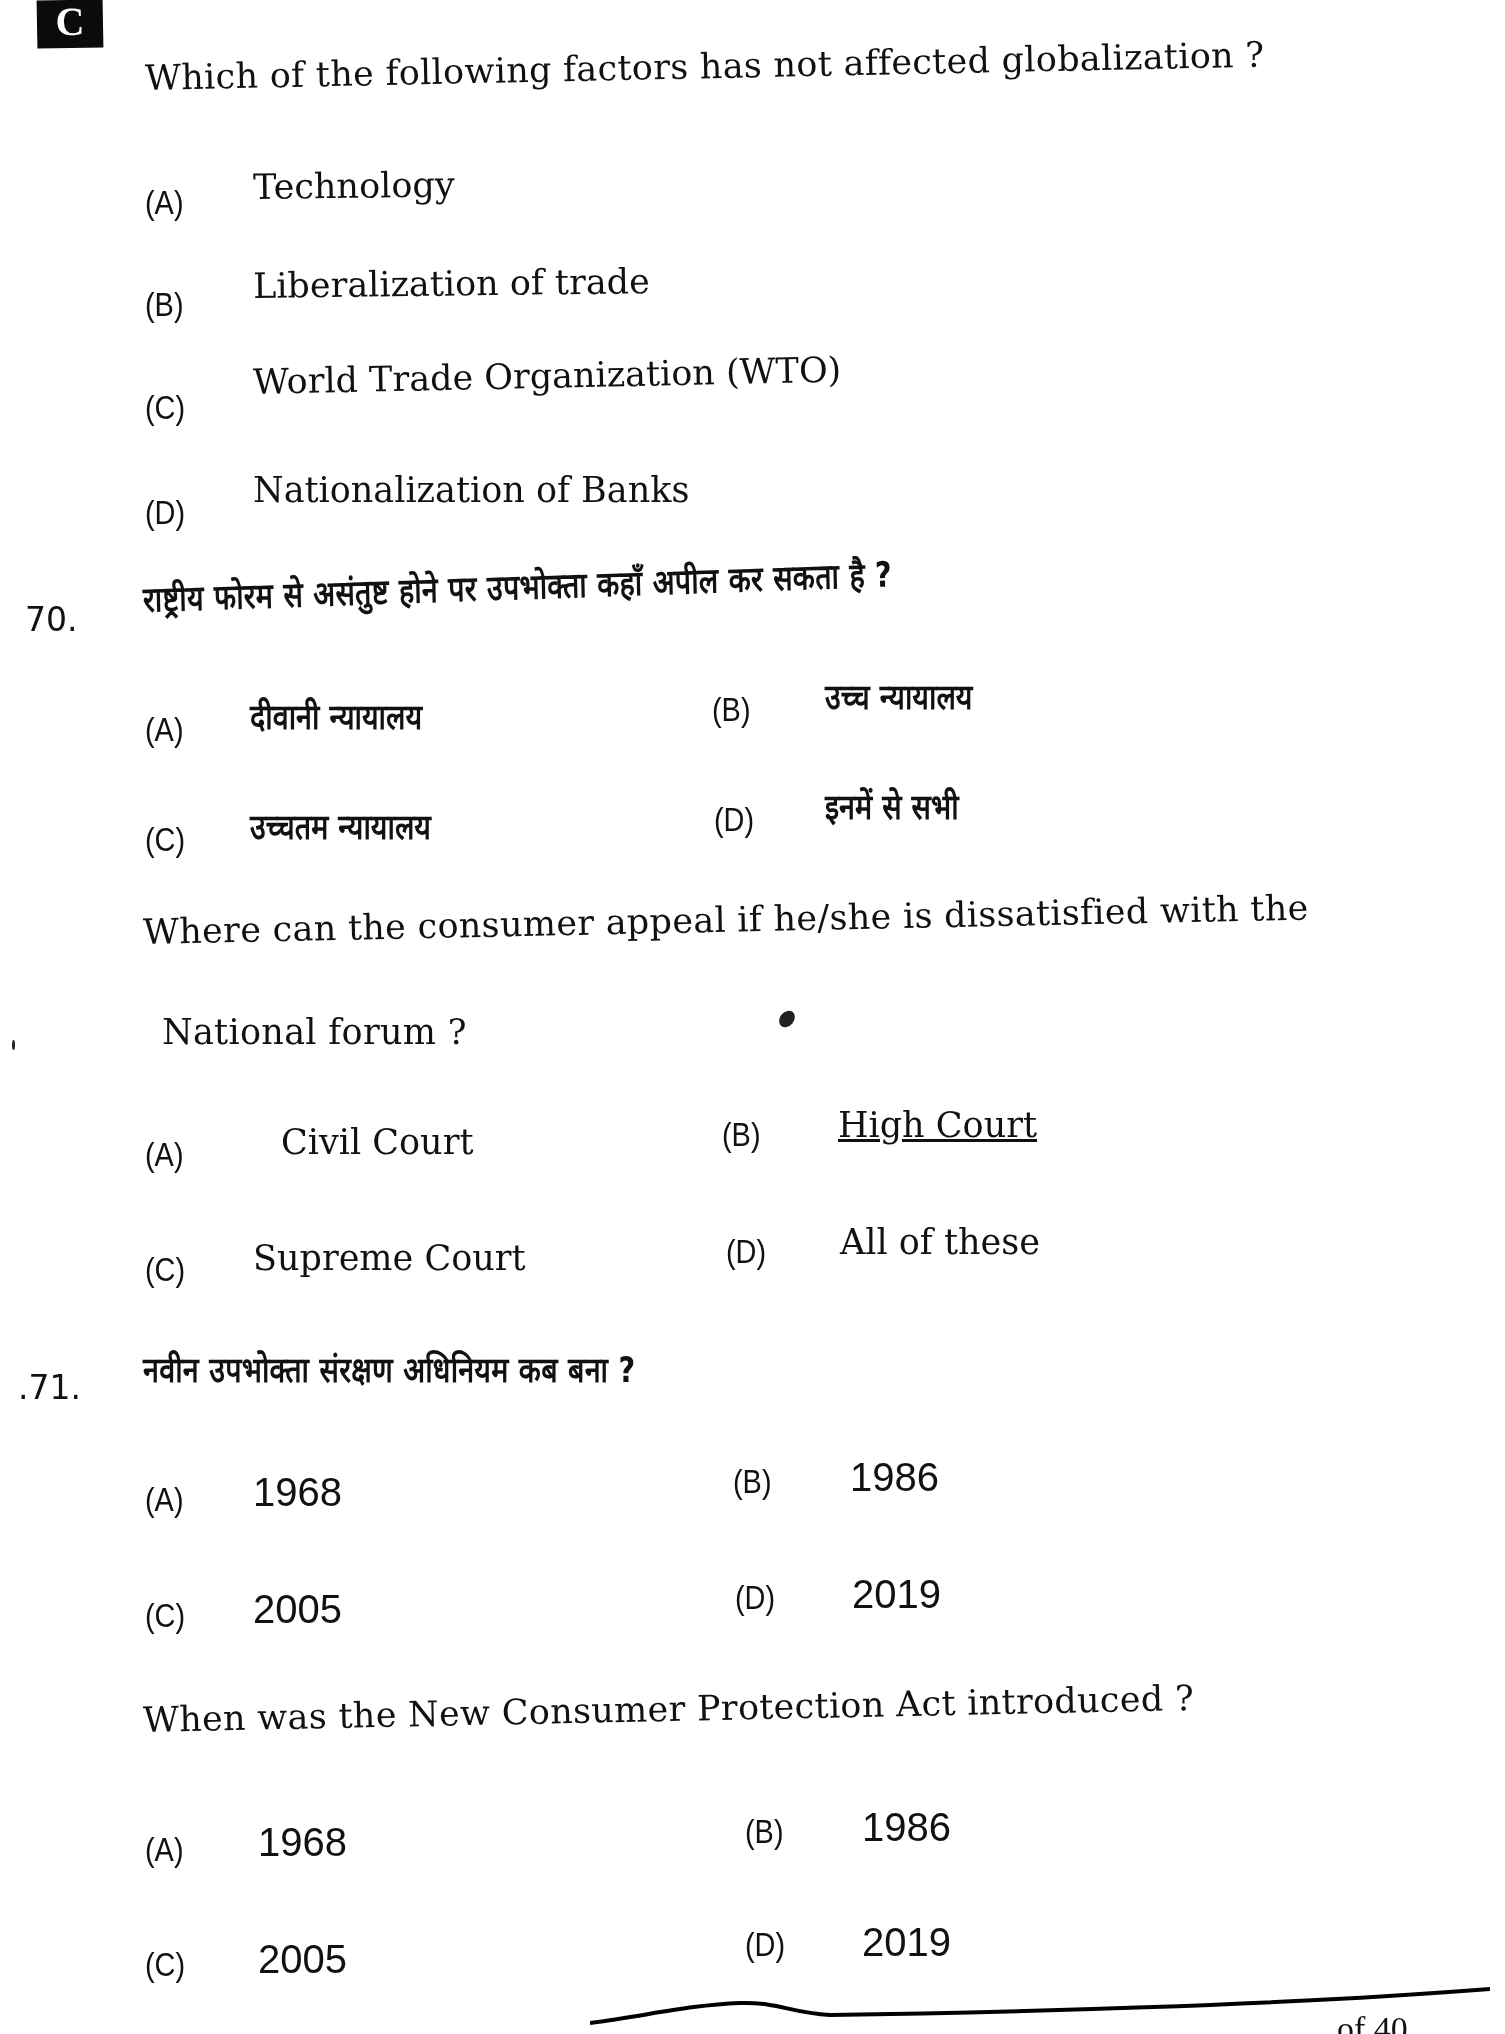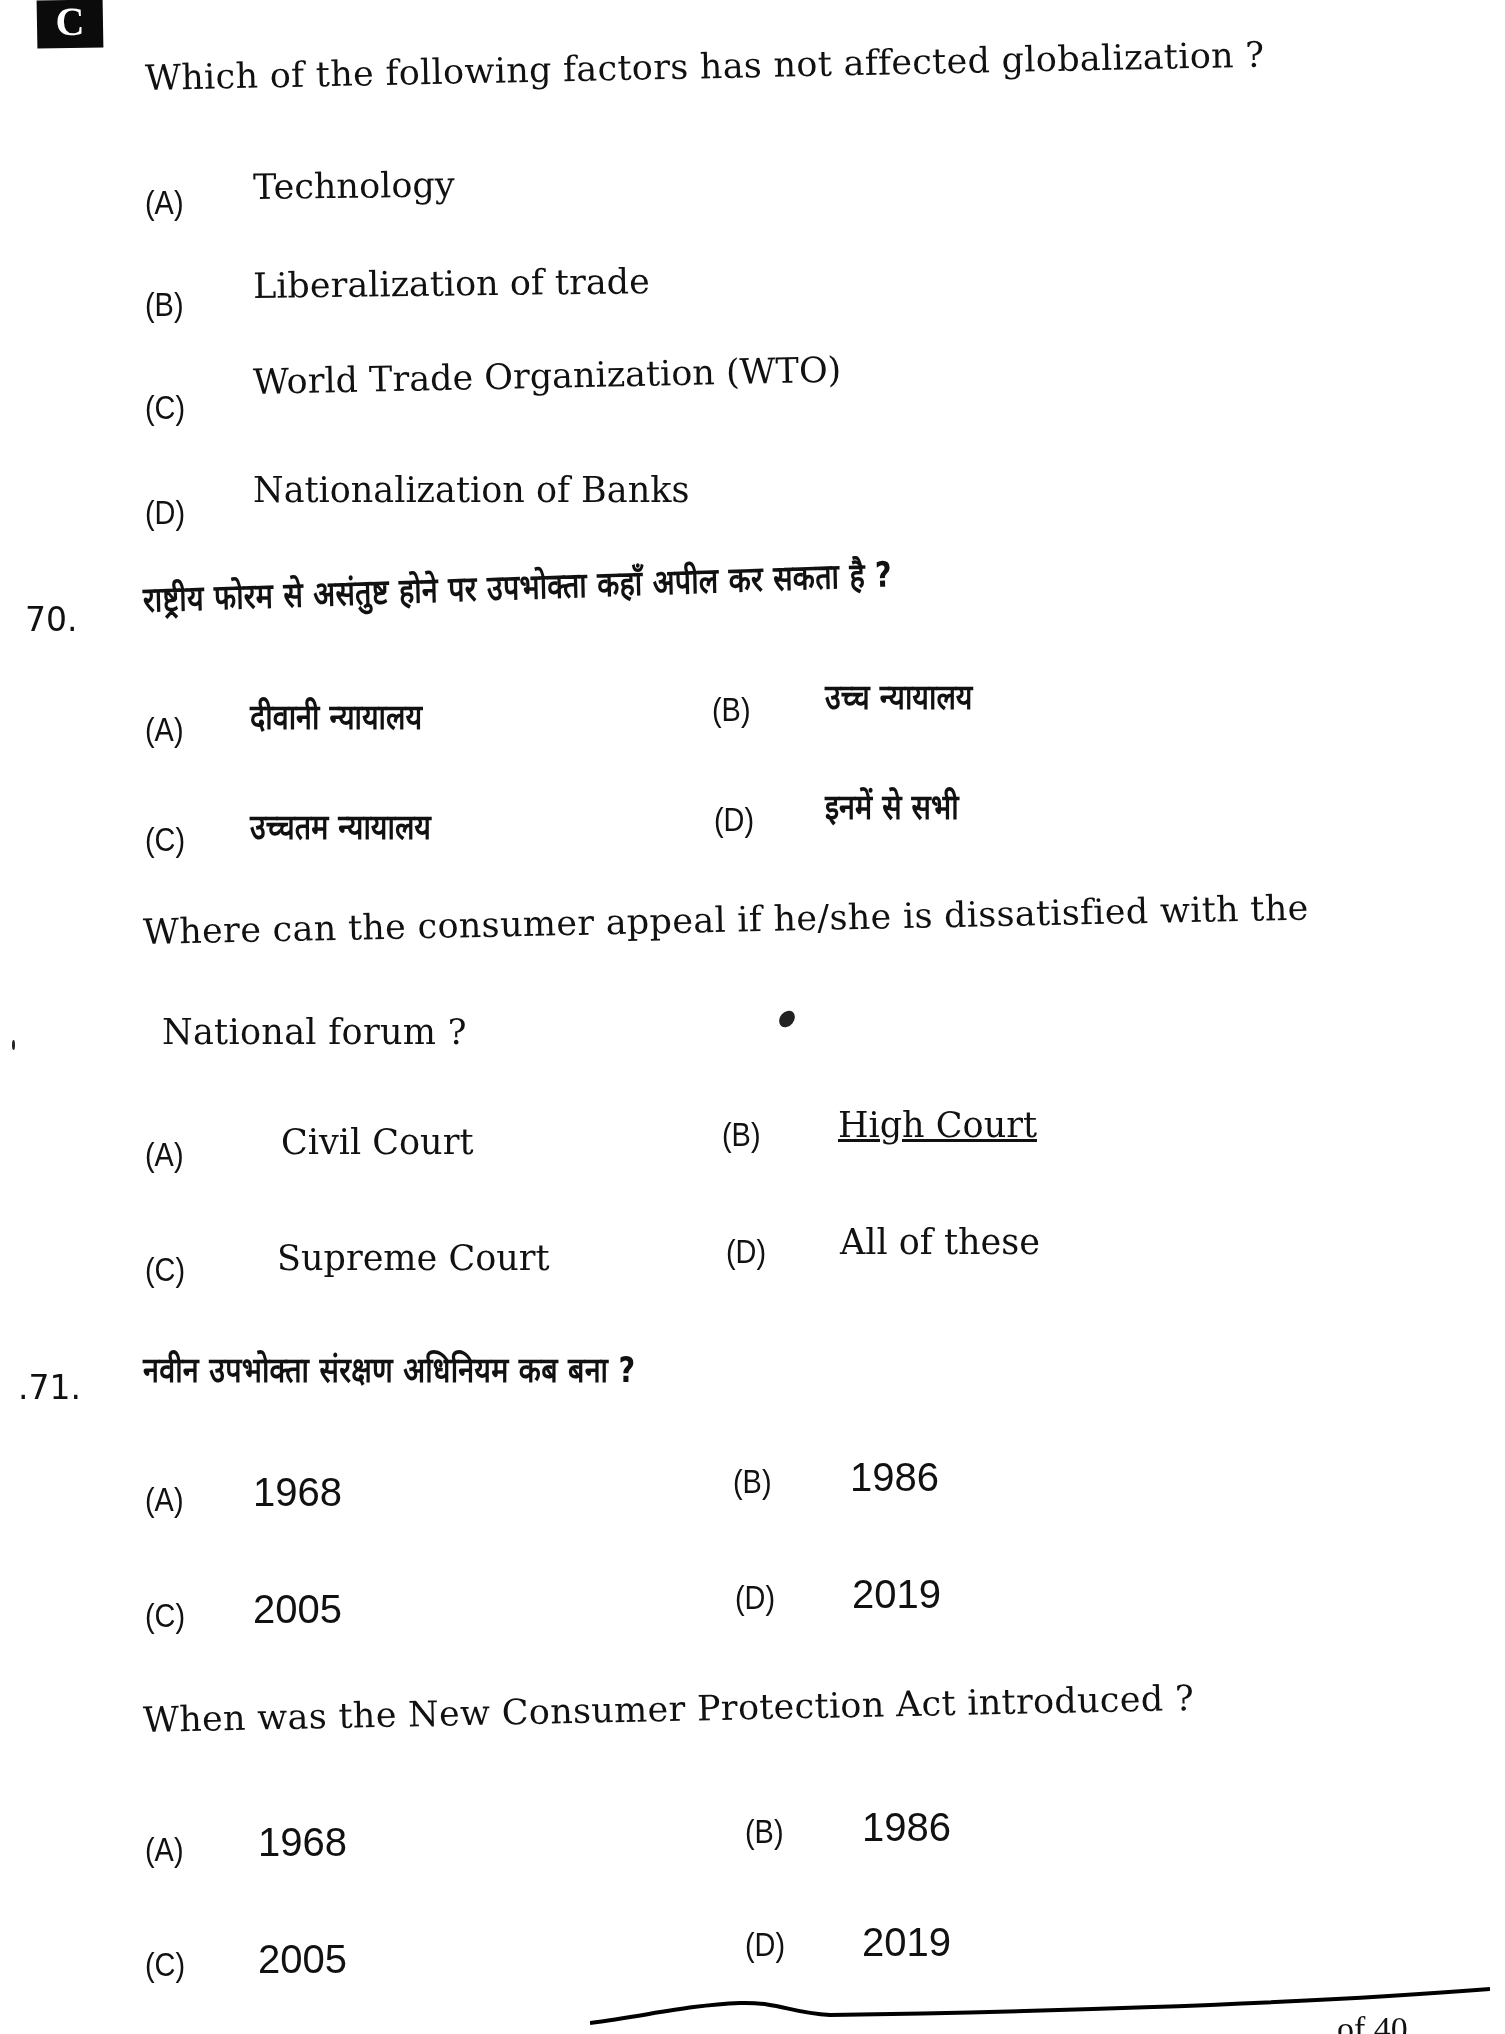--- a/index.html
+++ b/index.html
@@ -123,21 +123,21 @@
 
 <div class="line tilt-up" style="left:143px; top:912px;">Where can the consumer appeal if he/she is dissatisfied with the</div>
 <div class="line" style="left:143px; top:1012px;margin-left:19px;">National forum ?</div>
 
 <div class="opt-label" style="left:145px; top:1135px;">(A)</div>
 <div class="opt-text" style="left:253px; top:1122px;margin-left:28px;">Civil Court</div>
 <div class="opt-label" style="left:722px; top:1115px;">(B)</div>
 <div class="opt-text" style="left:838px; top:1105px;text-decoration:underline;">High Court</div>
 
 <div class="opt-label" style="left:145px; top:1250px;">(C)</div>
-<div class="opt-text" style="left:253px; top:1238px;margin-left:24px;">Supreme Court</div>
+<div class="opt-text" style="left:253px; top:1238px;">Supreme Court</div>
 <div class="opt-label" style="left:726px; top:1232px;">(D)</div>
 <div class="opt-text" style="left:840px; top:1222px;">All of these</div>
 
 <div class="qnum" style="left:18px; top:1368px;">.71.</div>
 <div class="line hindi" style="left:143px; top:1345px;">नवीन उपभोक्ता संरक्षण अधिनियम कब बना ?</div>
 
 <div class="opt-label" style="left:145px; top:1480px;">(A)</div>
 <div class="opt-text num-opt" style="left:253px; top:1470px;">1968</div>
 <div class="opt-label" style="left:733px; top:1462px;">(B)</div>
 <div class="opt-text num-opt" style="left:850px; top:1455px;">1986</div>

